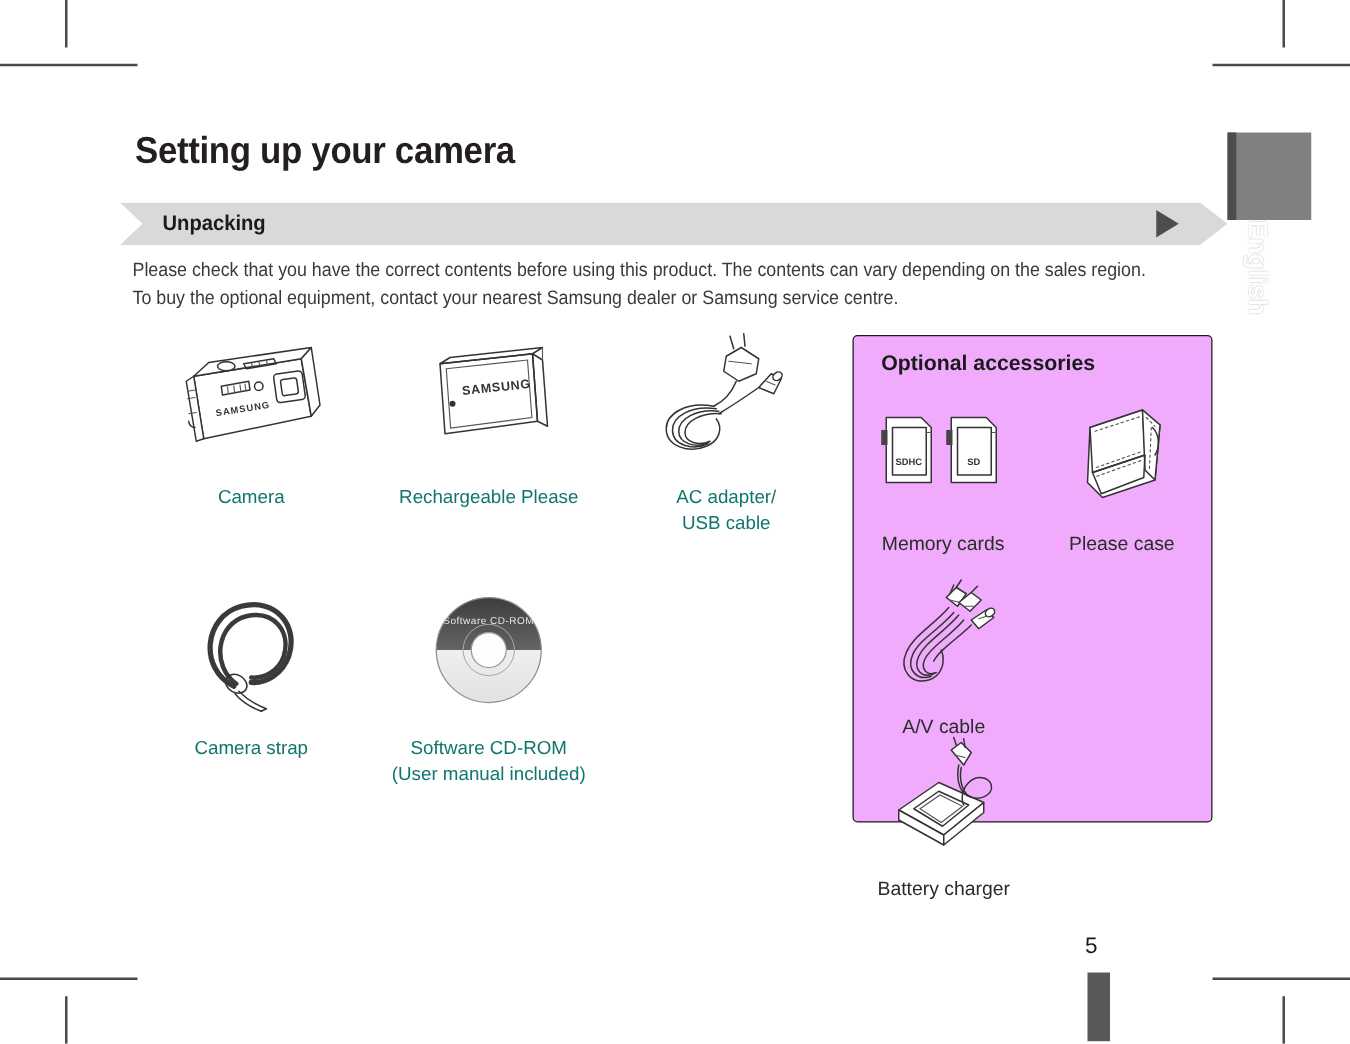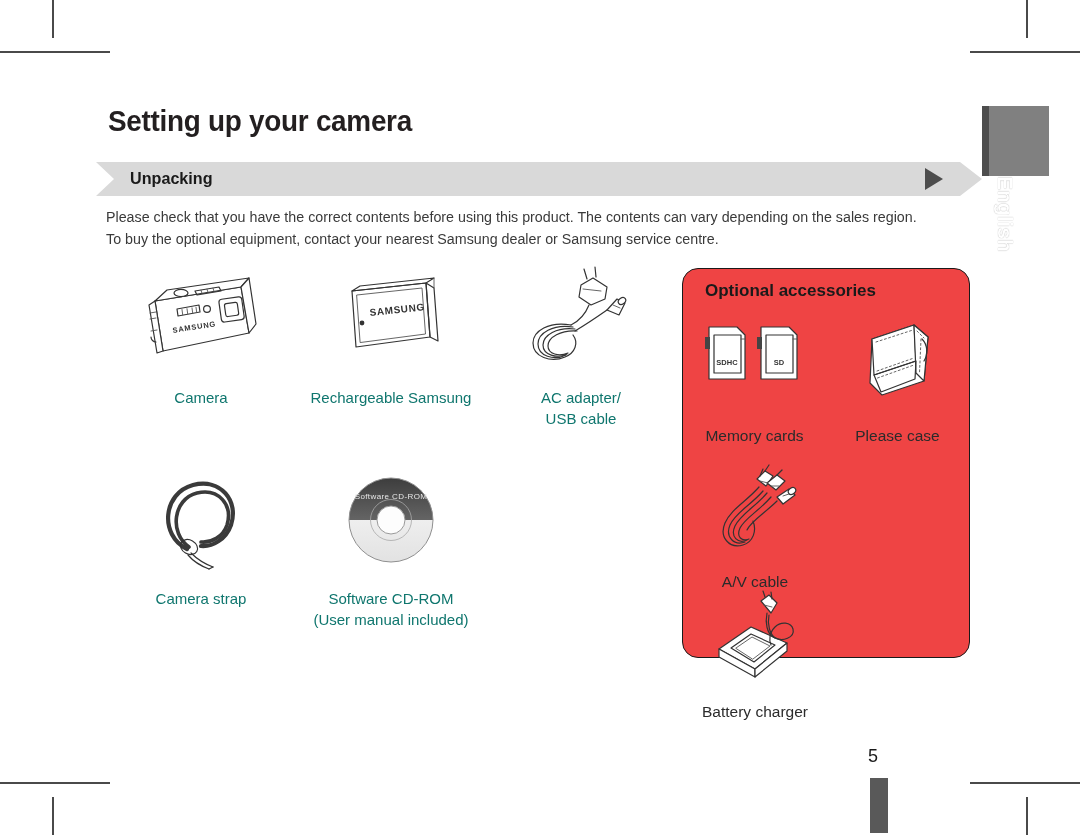--- a/index.html
+++ b/index.html
@@ -136,23 +136,23 @@
   }
 
   
   .optional {
     position: absolute;
     left: 682px;
     top: 252px;
     width: 288px;
     height: 390px;
     border: 1.6px solid #1a1a1a;
-    border-radius: 16px;
+    border-radius: 4px;
     box-sizing: border-box;
-    background: #ef4444;
+    background: #f0abfc;
   }
   .optional-title {
     position: absolute;
     left: 22px;
     top: 12px;
     font-size: 17px;
     font-weight: bold;
     color: #1a1a1a;
   }
   .opt-grid {
@@ -162,21 +162,21 @@
     width: 100%;
   }
   .opt-row { display: flex; }
   .opt-cell {
     width: 144px;
     text-align: center;
   }
   .opt-art {
     height: 92px;
     display: flex;
-    align-items: flex-start;
+    align-items: center;
     justify-content: center;
   }
   .opt-label {
     font-size: 15.5px;
     color: #2b2b2b;
     margin-top: 20px;
   }
 
   
   .lang-tab {
@@ -313,21 +313,21 @@
             <path class="ln" d="M22 20 L30 15 L104 7 L96 12 Z" fill="#f2f2f2"></path>
             <path class="ln-t" d="M104 7 L104 17"></path>
 
             <path class="ln-t" d="M27 24 L92 17 L95.5 63 L30.5 71.5 Z"></path>
 
             <text x="40" y="45" font-family="Liberation Sans, sans-serif" font-size="10" font-weight="bold" fill="#333" letter-spacing="0.6" transform="rotate(-6 40 45)">SAMSUNG</text>
 
             <circle cx="32" cy="52" r="2.4" fill="#333"></circle>
           </svg>
         </div>
-        <div class="item-label">Rechargeable Samsung</div>
+        <div class="item-label">Rechargeable Please</div>
       </div>
 
       <div class="item">
         <div class="item-art">
           <svg width="120" height="112" viewBox="0 0 120 112">
 
             <path class="ln fillw" d="M60 22 L72 15 L86 24 L84 36 L70 42 L58 34 Z"></path>
             <path class="ln" d="M66 16 L63 6 M75 14 L74 4"></path>
             <path class="ln-t" d="M62 26 L80 28"></path>
 

